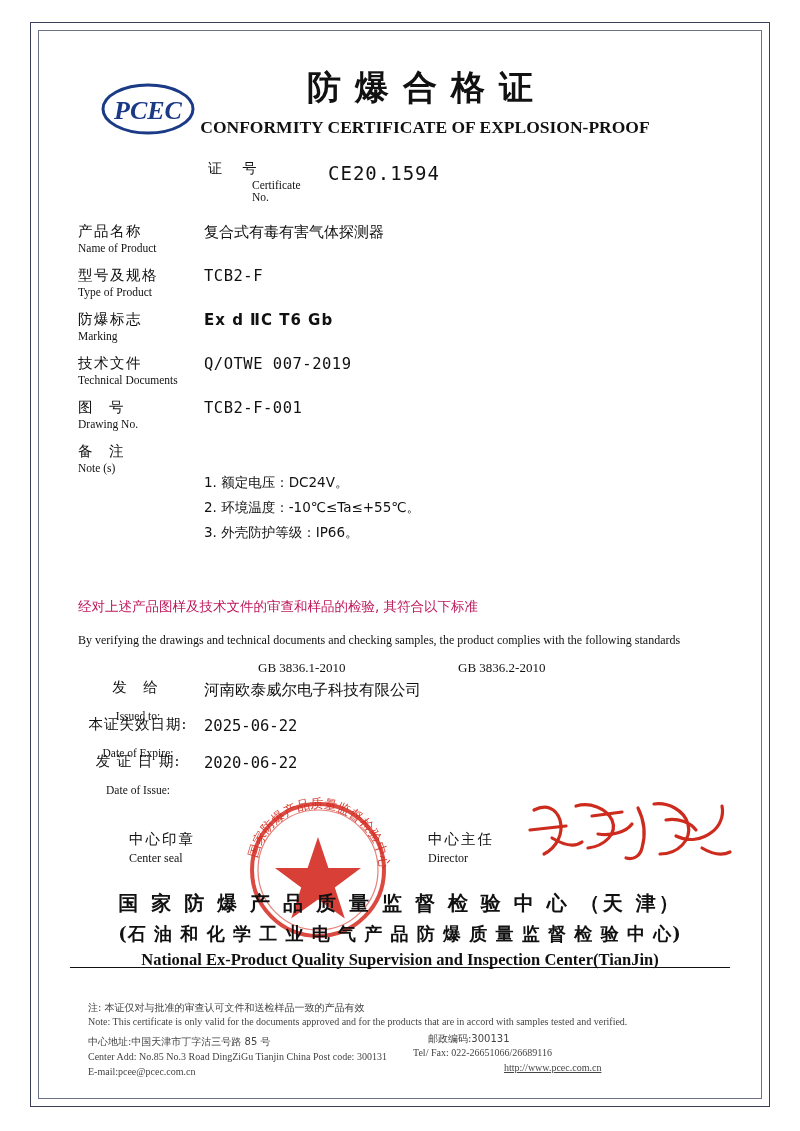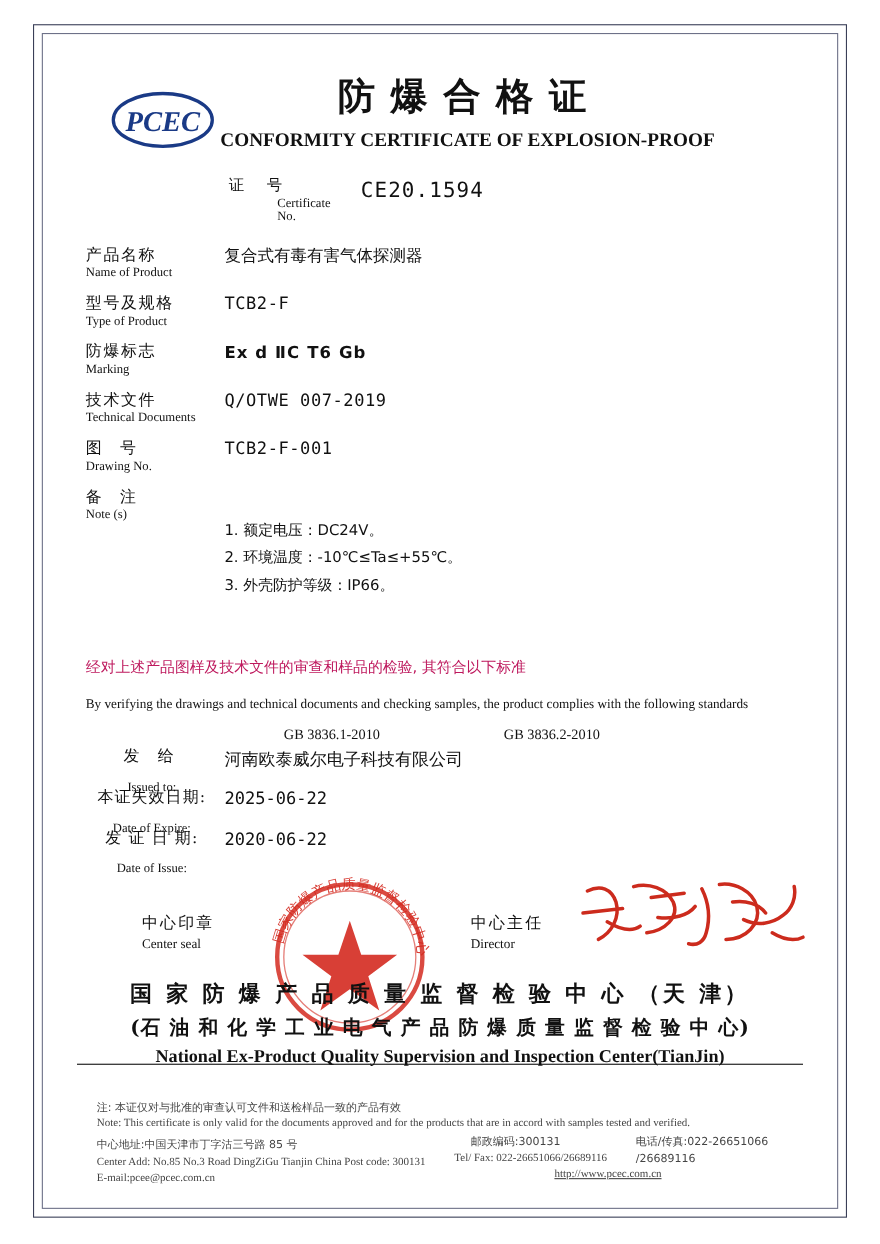--- a/index.html
+++ b/index.html
@@ -533,21 +533,20 @@
     <div class="cn-line3">National Ex-Product Quality Supervision and Inspection Center(TianJin)</div>
   </div>
   <div class="rule"></div>
 
   <div class="footer">
     <div class="ft-cn">注: 本证仅对与批准的审查认可文件和送检样品一致的产品有效</div>
     <div class="ft-en">Note: This certificate is only valid for the documents approved and for the products that are in accord with samples tested and verified.</div>
     <div class="ft-row" style="margin-top:2px;">
       <span class="ft-cn">中心地址:中国天津市丁字沽三号路 85 号</span>
       <span class="ft-cn ft-col2">邮政编码:300131</span>
-      <span class="ft-cn ft-col3">电话/传真:022-26651066 /26689116</span>
     </div>
     <div class="ft-row">
       <span class="ft-en">Center Add: No.85 No.3 Road DingZiGu Tianjin China Post code: 300131</span>
       <span class="ft-en ft-col2b">Tel/ Fax: 022-26651066/26689116</span>
     </div>
     <div class="ft-row">
       <span class="ft-en">E-mail:pcee@pcec.com.cn</span>
       <span class="ft-en ft-web">http://www.pcec.com.cn</span>
     </div>
   </div>

